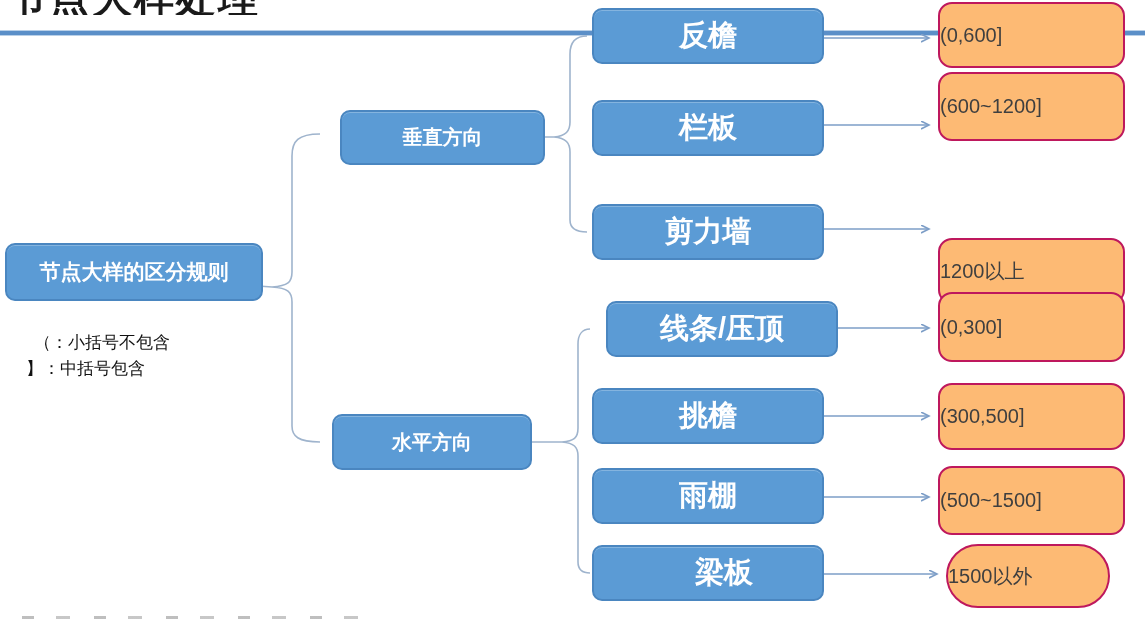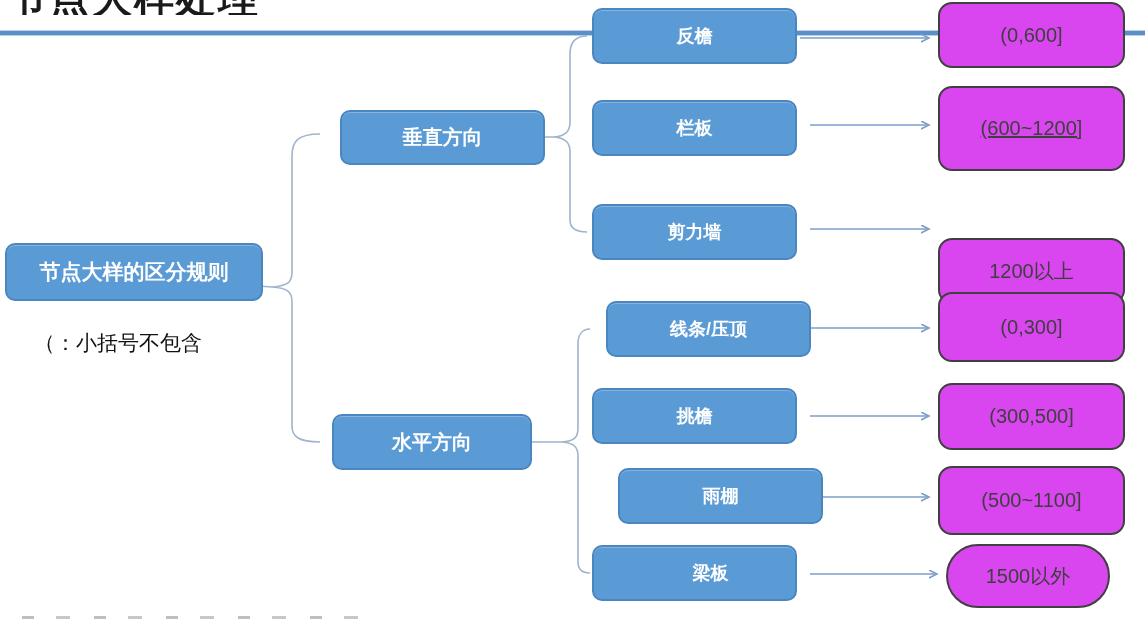--- a/index.html
+++ b/index.html
@@ -29,48 +29,48 @@
   .blue-node{
     position:absolute;z-index:2;
     background:#5b9bd5;border:2px solid #4a86c0;border-radius:10px;
     display:flex;align-items:center;justify-content:center;
     color:#ffffff;font-weight:bold;text-align:center;
     box-sizing:border-box;
     box-shadow:inset 0 1px 0 rgba(255,255,255,.25);
   }
   .value-box{
     position:absolute;z-index:2;
-    background:#d946ef;border:2px solid #404040;border-radius:14px;
-    display:flex;align-items:center;justify-content:center;
+    background:#fdba74;border:2px solid #be185d;border-radius:14px;
+    display:flex;align-items:center;justify-content:flex-start;
     color:#3f3f3f;font-size:20px;text-align:center;
     box-sizing:border-box;
   }
   .root-node{left:5px;top:243px;width:258px;height:58px;font-size:21px;justify-content:center;}
   .branch-node{font-size:20px;}
   .branch-vertical{left:340px;top:110px;width:205px;height:55px;}
   .branch-horizontal{left:332px;top:414px;width:200px;height:56px;text-align:right;}
-  .cat-node{left:592px;width:205px;height:56px;font-size:18px;}
+  .cat-node{left:592px;width:232px;height:56px;font-size:29px;}
   .cat-0{top:8px;}
   .cat-1{top:100px;}
   .cat-2{top:204px;}
   .cat-3{top:301px;margin-left:14px;}
   .cat-4{top:388px;}
-  .cat-5{top:468px;margin-left:26px;}
+  .cat-5{top:468px;}
   .cat-6{top:545px;padding-left:32px;}
   .val-box{left:938px;width:187px;}
   .val-0{top:2px;height:66px;}
-  .val-1{top:86px;height:85px;text-decoration:underline;}
+  .val-1{top:72px;height:69px;}
   .val-2{top:192px;height:66px;margin-top:46px;}
   .val-3{top:292px;height:70px;}
   .val-4{top:383px;height:67px;}
   .val-5{top:466px;height:69px;}
   .val-6{top:544px;height:64px;left:946px;width:164px;border-radius:32px;}
   .legend-note{
     position:absolute;left:34px;top:330px;z-index:2;
-    color:#111111;font-size:21px;line-height:26px;white-space:nowrap;
+    color:#111111;font-size:17px;line-height:26px;white-space:nowrap;
   }
   .legend-note .l2{margin-left:-8px;}
   
   .bottom-fragment{
     position:absolute;left:22px;bottom:0;width:350px;height:3px;z-index:2;
     background:repeating-linear-gradient(90deg,
       #8a8a8a 0 12px, transparent 12px 34px, #9a9a9a 34px 48px, transparent 48px 72px);
     opacity:.55;
   }
 </style>
@@ -110,20 +110,21 @@
   <line x1="810" y1="497" x2="928" y2="497" stroke="#7d9ec7" stroke-width="1.6" marker-end="url(#ah)"></line>
   <line x1="810" y1="574" x2="936" y2="574" stroke="#7d9ec7" stroke-width="1.6" marker-end="url(#ah)"></line>
 </svg>
 
 <div class="blue-node root-node">
   <span>节点大样的区分规则</span>
 </div>
 
 <div class="legend-note">
   <div class="l1">（：小括号不包含</div>
+  <div class="l2">】：中括号包含</div>
 </div>
 
 <div class="blue-node branch-node branch-vertical">
   <span>垂直方向</span>
 </div>
 <div class="blue-node branch-node branch-horizontal">
   <span>水平方向</span>
 </div>
 
 <div class="blue-node cat-node cat-0">
@@ -158,19 +159,19 @@
 <div class="value-box val-box val-2">
   <span>1200以上</span>
 </div>
 <div class="value-box val-box val-3">
   <span>(0,300]</span>
 </div>
 <div class="value-box val-box val-4">
   <span>(300,500]</span>
 </div>
 <div class="value-box val-box val-5">
-  <span>(500~1100]</span>
+  <span>(500~1500]</span>
 </div>
 <div class="value-box val-box val-6">
   <span>1500以外</span>
 </div>
 
 <div class="bottom-fragment"></div>
 
 </body></html>

